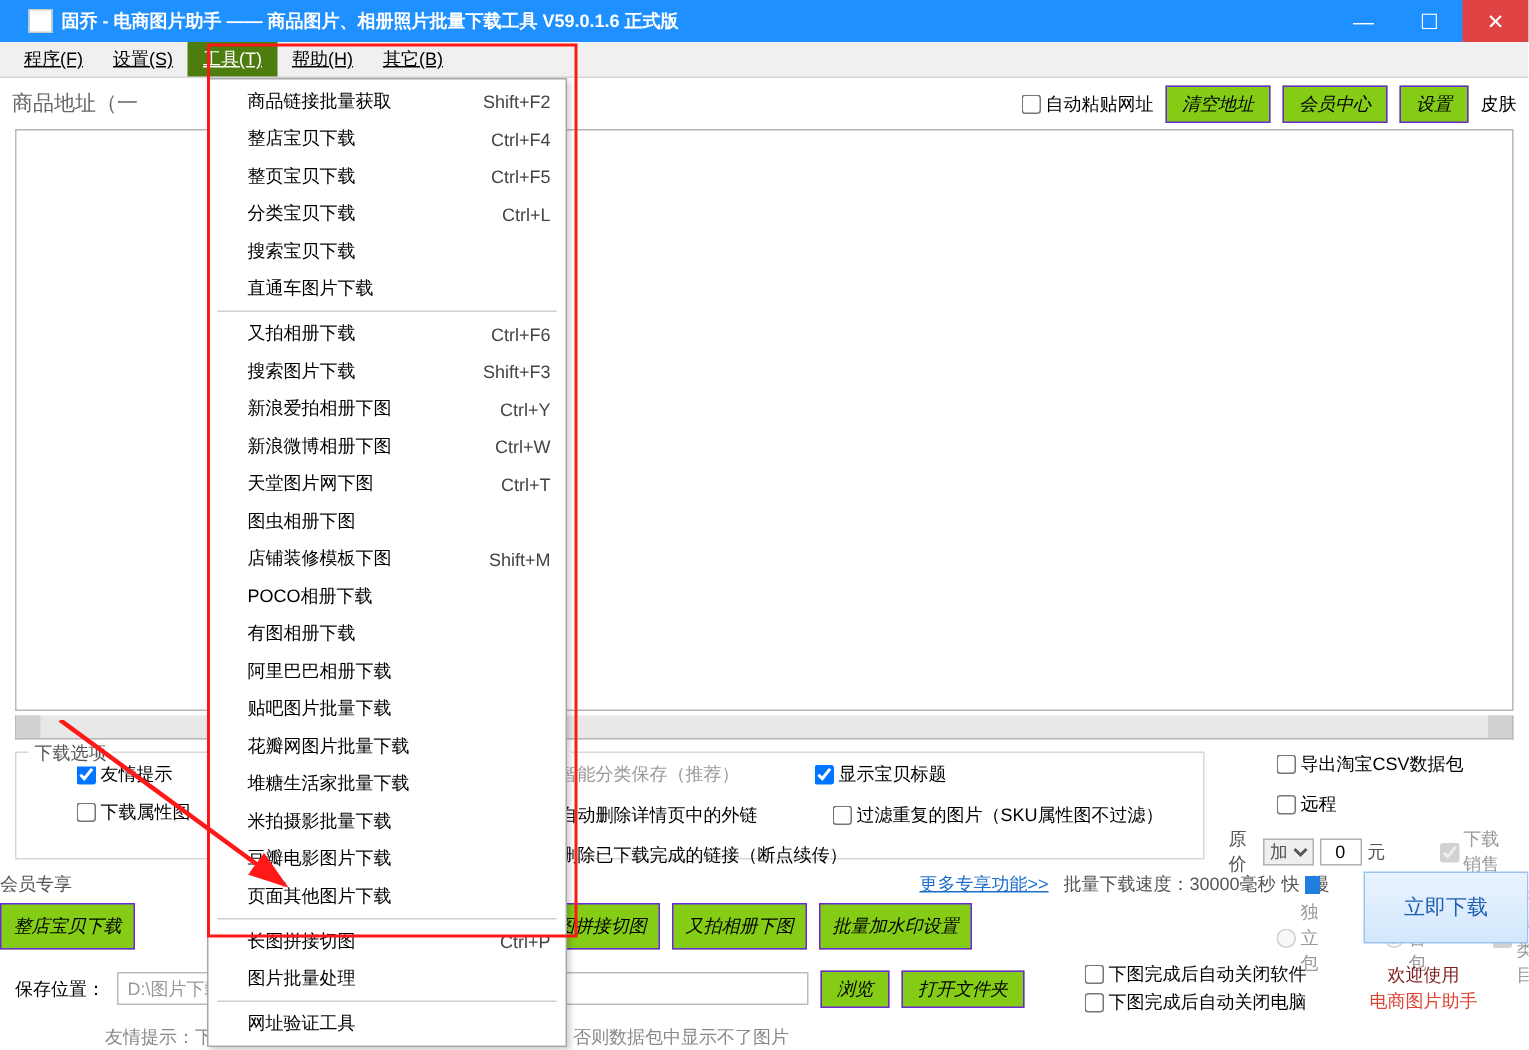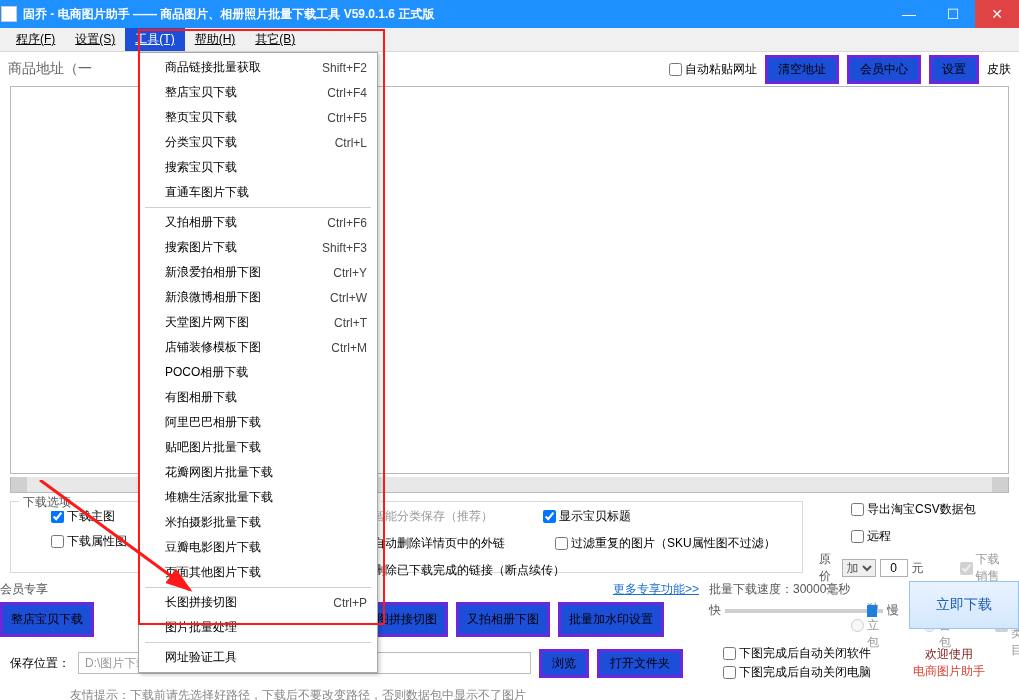--- a/index.html
+++ b/index.html
@@ -1,35 +1,35 @@
 <!DOCTYPE html>
 <html><head>
 <meta charset="utf-8">
 <style>
 * { margin: 0; padding: 0; box-sizing: border-box; font-family: "Microsoft YaHei", SimSun, sans-serif; font-size: 12px; }
 body { background: #fff; width: 1019px; height: 700px; overflow: hidden; position: relative; }
 
 
-.titlebar { height: 28px; background: #1e90ff; display: flex; align-items: center; padding-left: 1px; color: #fff; }
+.titlebar { height: 28px; background: #1e90ff; display: flex; align-items: center; padding-left: 19px; color: #fff; }
 .titlebar .icon-app { width: 16px; height: 16px; background: #fff; border: 1px solid #ccc; margin-right: 6px; display: inline-block; }
 .titlebar .title-text { flex: 1; font-weight: bold; }
 .winbtns { display: flex; height: 100%; }
 .winbtn { width: 44px; display: flex; align-items: center; justify-content: center; color: #fff; font-size: 14px; }
 .winbtn.close { background: #e04343; }
 
 
 .menubar { height: 24px; background: #f0f0f0; display: flex; align-items: stretch; padding: 0 6px; border-bottom: 1px solid #d8d8d8; }
 .menuitem { padding: 0 10px; display: flex; align-items: center; cursor: default; text-decoration: underline; }
-.menuitem.active { background: #1d4ed8; color: #fff; }
+.menuitem.active { background: #4d7c0f; color: #fff; }
 
 
 .urlrow { height: 34px; display: flex; align-items: center; padding: 4px 8px; gap: 8px; }
 .urlrow .lbl { color: #666; font-size: 14px; }
 .urlrow .right { margin-left: auto; display: flex; align-items: center; gap: 8px; }
-.btn { border: 3px solid #6d28d9; background: #1d4ed8; padding: 3px 10px; cursor: default; }
+.btn { border: 1px solid #6d28d9; background: #84cc16; padding: 3px 10px; cursor: default; font-style: italic; }
 .chk { display: flex; align-items: center; gap: 3px; margin-left: 32px; }
 .chk input { margin: 0; }
 
 
 .bigarea-wrap { padding: 0 10px 4px; }
 .bigarea { width: 100%; height: 388px; border: 1px solid #b8b8b8; background: #fff; resize: none; overflow: auto; }
 .hscroll { height: 16px; background: #e8e8e8; border: 1px solid #b8b8b8; border-top: none; position: relative; }
 .hscroll::before, .hscroll::after { content: ""; position: absolute; top: 0; width: 16px; height: 100%; background: #d0d0d0; }
 .hscroll::after { right: 0; }
 
@@ -56,21 +56,21 @@
 .priceinput { width: 28px; border: 1px solid #b0b0b0; padding: 1px 3px; text-align: center; }
 select.tiny { border: 1px solid #b0b0b0; }
 
 
 .btnrow { display: flex; padding: 4px 0; gap: 10px; align-items: flex-start; }
 .vip-col { width: 290px; }
 .vip-lbl { color: #555; margin-bottom: 4px; display: block; }
 .vipbtns { display: flex; gap: 8px; flex-wrap: wrap; }
 .vipbtns .btn { padding: 6px 8px; }
 .morelink { color: #1e6fcc; text-decoration: underline; }
-.speedcol { width: 190px; display: flex; flex-direction: column; gap: 4px; }
+.speedcol { width: 190px; display: flex; gap: 4px; }
 .slider { display: flex; align-items: center; gap: 4px; }
 .slider .track { flex: 1; height: 4px; background: #cfcfcf; position: relative; }
 .slider .thumb { position: absolute; left: 90%; top: -4px; width: 10px; height: 12px; background: #1e7fe0; }
 .bigbtn { width: 110px; height: 48px; border: 1px solid #9cc3ef; background: linear-gradient(#e9f3ff,#d3e7fc); color: #1e5fb0; display: flex; align-items: center; justify-content: center; font-size: 14px; }
 
 .saverow { display: flex; padding: 4px 10px; gap: 8px; align-items: center; }
 .pathinput { flex: 1; border: 1px solid #bcbcbc; padding: 3px 6px; background: #fff; color: #999; }
 .closecol { width: 190px; display: flex; flex-direction: column; gap: 2px; }
 
 .footer { padding: 2px 10px; display: flex; }
@@ -117,21 +117,21 @@
 <div class="bigarea-wrap">
   <textarea class="bigarea" style=""></textarea>
   <div class="hscroll"></div>
 </div>
 
 <div class="optrow">
   <div class="group dlopt">
     <span class="group-title">下载选项</span>
     <label class="chk">
         <input type="checkbox" checked="" style="">
-        <span>下载主图</span>
+        <span>友情提示</span>
       </label>
     <label class="chk">
         <input type="checkbox" style="">
       </label>
     <label class="chk">
         <input type="checkbox" style="">
         <span>下载属性图</span>
       </label>
   </div>
   <div class="group funcopt">
@@ -289,22 +289,26 @@
     </div>
     <div class="ditem">
       <span class="dlabel">新浪微博相册下图</span>
       <span class="dsc">Ctrl+W</span>
     </div>
     <div class="ditem">
       <span class="dlabel">天堂图片网下图</span>
       <span class="dsc">Ctrl+T</span>
     </div>
     <div class="ditem">
+      <span class="dlabel">图虫相册下图</span>
+      <span class="dsc"></span>
+    </div>
+    <div class="ditem">
       <span class="dlabel">店铺装修模板下图</span>
-      <span class="dsc">Ctrl+M</span>
+      <span class="dsc">Shift+M</span>
     </div>
     <div class="ditem">
       <span class="dlabel">POCO相册下载</span>
       <span class="dsc"></span>
     </div>
     <div class="ditem">
       <span class="dlabel">有图相册下载</span>
       <span class="dsc"></span>
     </div>
     <div class="ditem">

